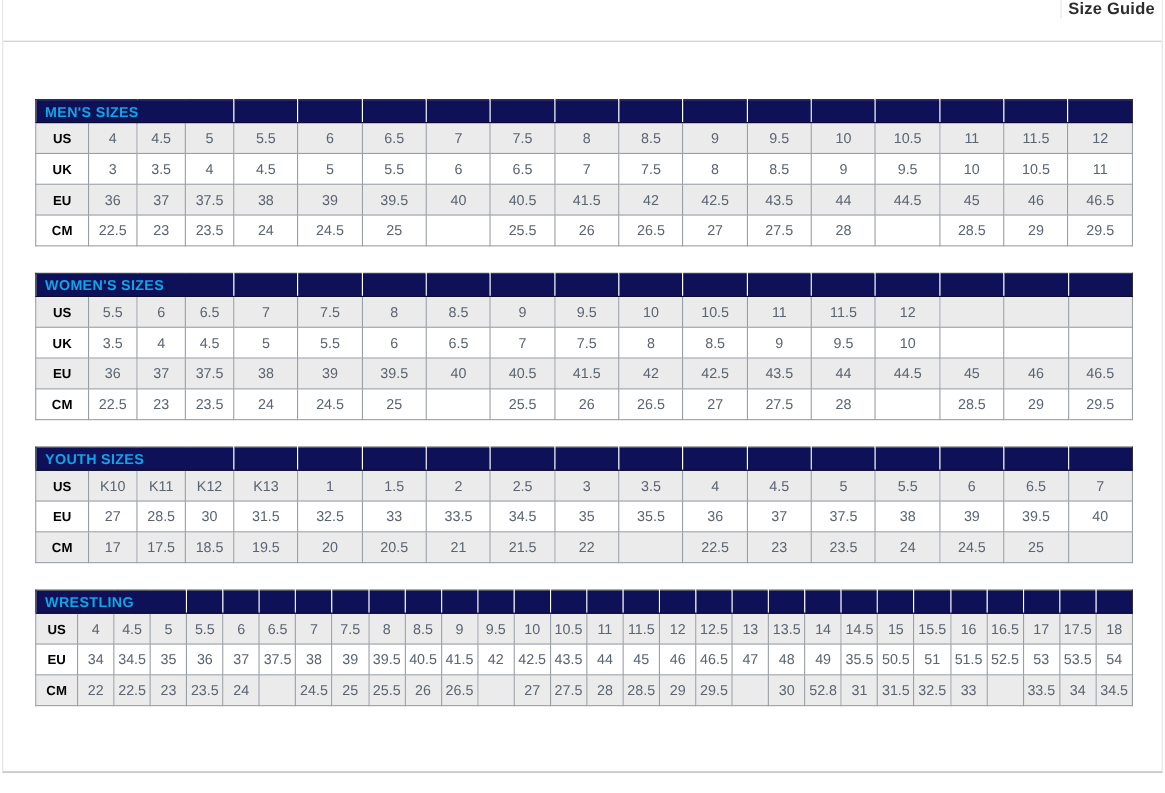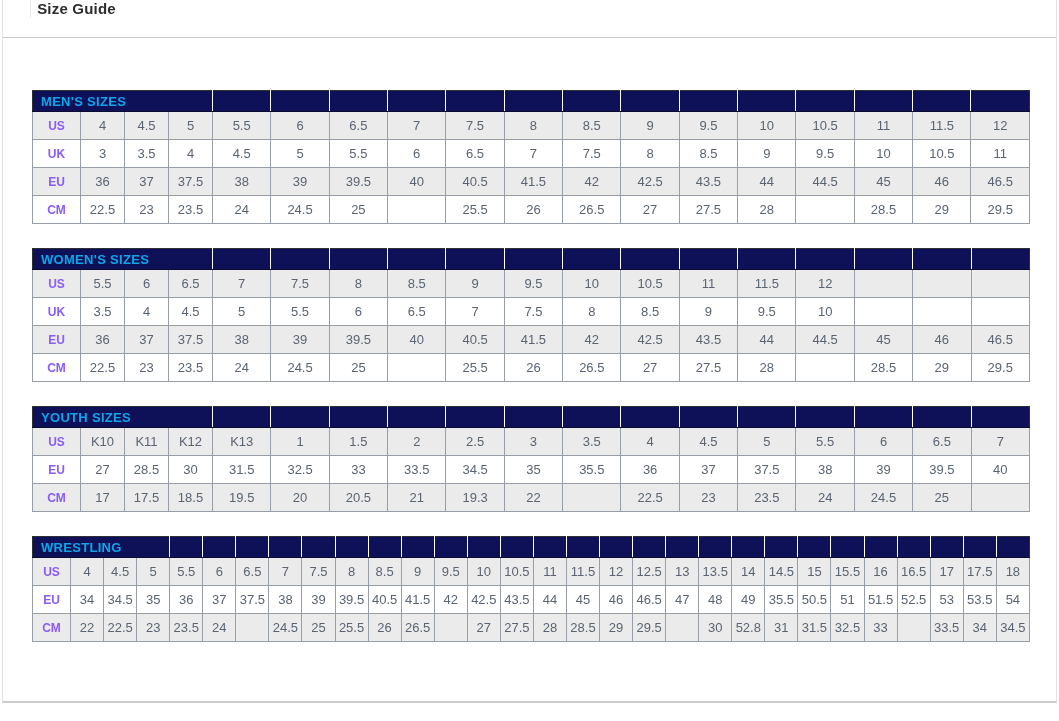--- a/index.html
+++ b/index.html
@@ -14,21 +14,21 @@
     border-right: 1px solid #e3e3e3;
     border-bottom: 2px solid #cccccc;
     background: #ffffff;
   }
 
   
   .tabbar {
     height: 38px;
     border-bottom: 1px solid #c9c9c9;
     display: flex;
-    align-items: flex-start;
+    align-items: flex-end;
     padding-left: 27px;
     background: #ffffff;
     flex-direction: column;
   }
   .tab {
     position: relative;
     display: flex;
     align-items: center;
     justify-content: center;
     font-size: 15px;
@@ -92,21 +92,21 @@
     vertical-align: middle;
     font-size: 13px;
     color: #5b6472;
     padding: 0 1px;
     overflow: hidden;
     white-space: nowrap;
   }
   table.size-table td.label {
     font-weight: bold;
     font-size: 12px;
-    color: #8b5cf6;
+    color: #000000;
   }
   table.size-table tbody tr:nth-child(odd) td { background: #ebebeb; }
   table.size-table tbody tr:nth-child(even) td { background: #ffffff; }
 </style>
 </head>
 <body>
 
 <div class="panel">
 
   <div class="tabbar">
@@ -443,21 +443,21 @@
           </tr>
           <tr>
             <td class="label">CM</td>
             <td>17</td>
             <td>17.5</td>
             <td>18.5</td>
             <td>19.5</td>
             <td>20</td>
             <td>20.5</td>
             <td>21</td>
-            <td>19.3</td>
+            <td>21.5</td>
             <td>22</td>
             <td></td>
             <td>22.5</td>
             <td>23</td>
             <td>23.5</td>
             <td>24</td>
             <td>24.5</td>
             <td>25</td>
             <td></td>
           </tr>

